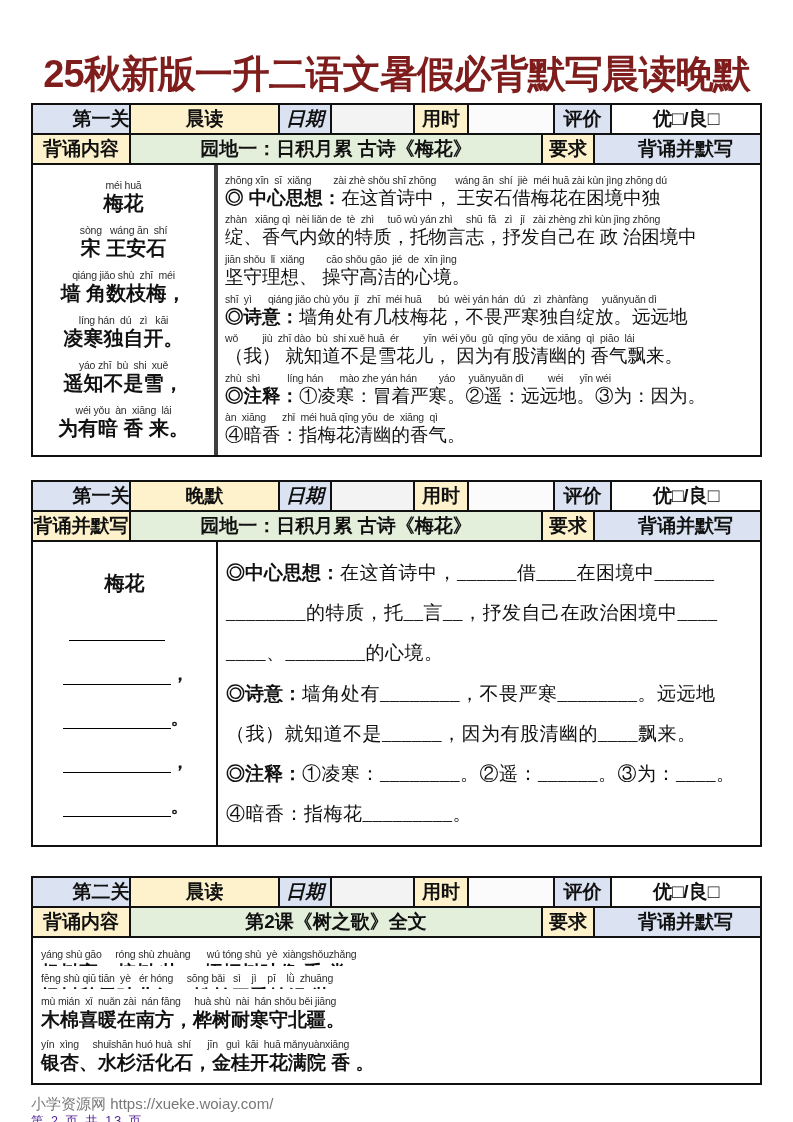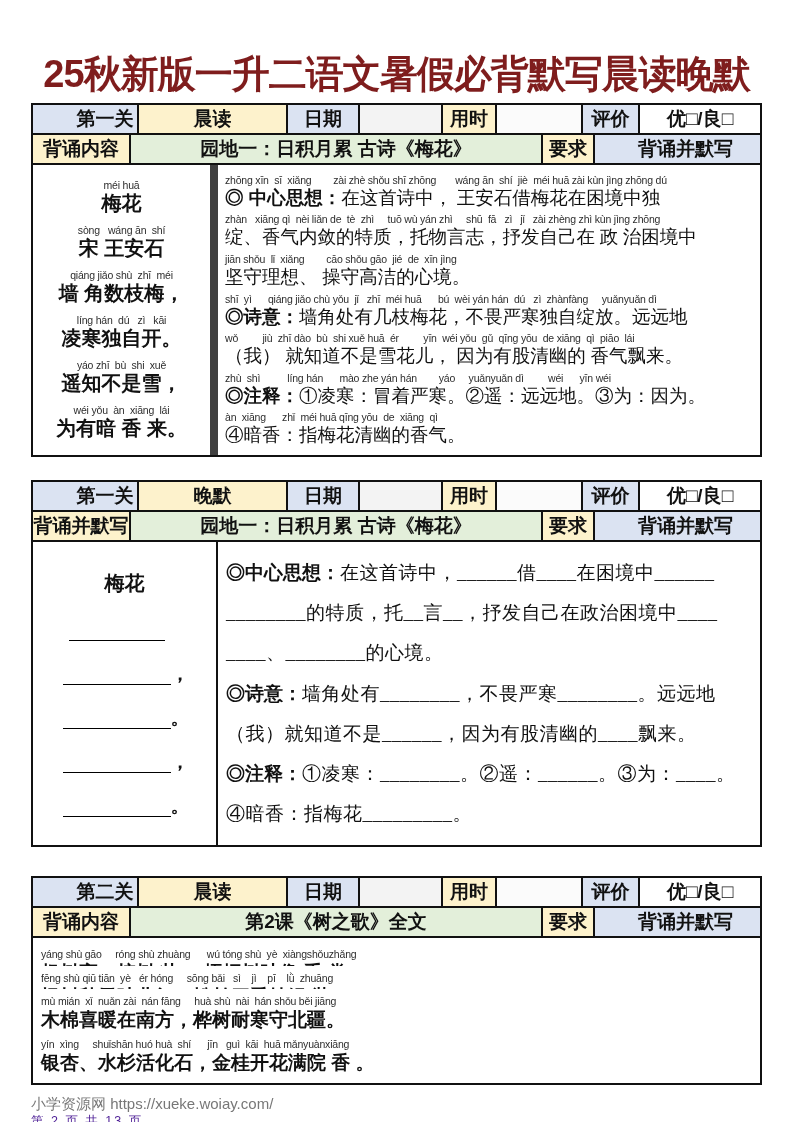--- a/index.html
+++ b/index.html
@@ -45,32 +45,32 @@
   }
   .hc:first-child { border-left:none; }
   .bg-blue   { background:#dbe3f2; }
   .bg-yellow { background:#fdf2cc; }
   .bg-green  { background:#e3efda; }
   .bg-blank1 { background:#f3f3f3; }
   .bg-blank2 { background:#fbfbfb; }
   .bg-white  { background:#ffffff; }
 
   
-  .c-level { width:104px;padding-left:40px; }  .c-mode { width:149px; }
-  .c-date  { width:72px; }  .c-dateval { width:83px; }
+  .c-level { width:96px;padding-left:40px; }  .c-mode { width:149px; }
+  .c-date  { width:52px;font-style:italic; }  .c-dateval { width:83px; }
   .c-time  { width:54px; }  .c-timeval { width:86px; }
   .c-eval  { width:57px; }  .c-rating  { flex:1; font-weight:bold; }
   
   .c-clabel { width:96px; } .c-ctitle { width:412px; }
   .c-req    { width:52px; } .c-reqval { flex:1;padding-left:16px; }
 
   
   .body1 { display:flex; height:290px; }
   .poem-col {
-    width:185px; border-right:8px solid #404040;
+    width:185px; border-right:4px solid #404040;
     display:flex; flex-direction:column; justify-content:space-evenly;
     align-items:center; padding:6px 2px; text-align:center;
   }
   .py {
     font-family:"Liberation Sans", sans-serif;
     font-size:10.5px; line-height:12px; color:#2d2d2d;
     white-space:pre; letter-spacing:-0.2px;
   }
   .pline .zh {
     font-size:20px; font-weight:bold; line-height:25px; white-space:nowrap;

